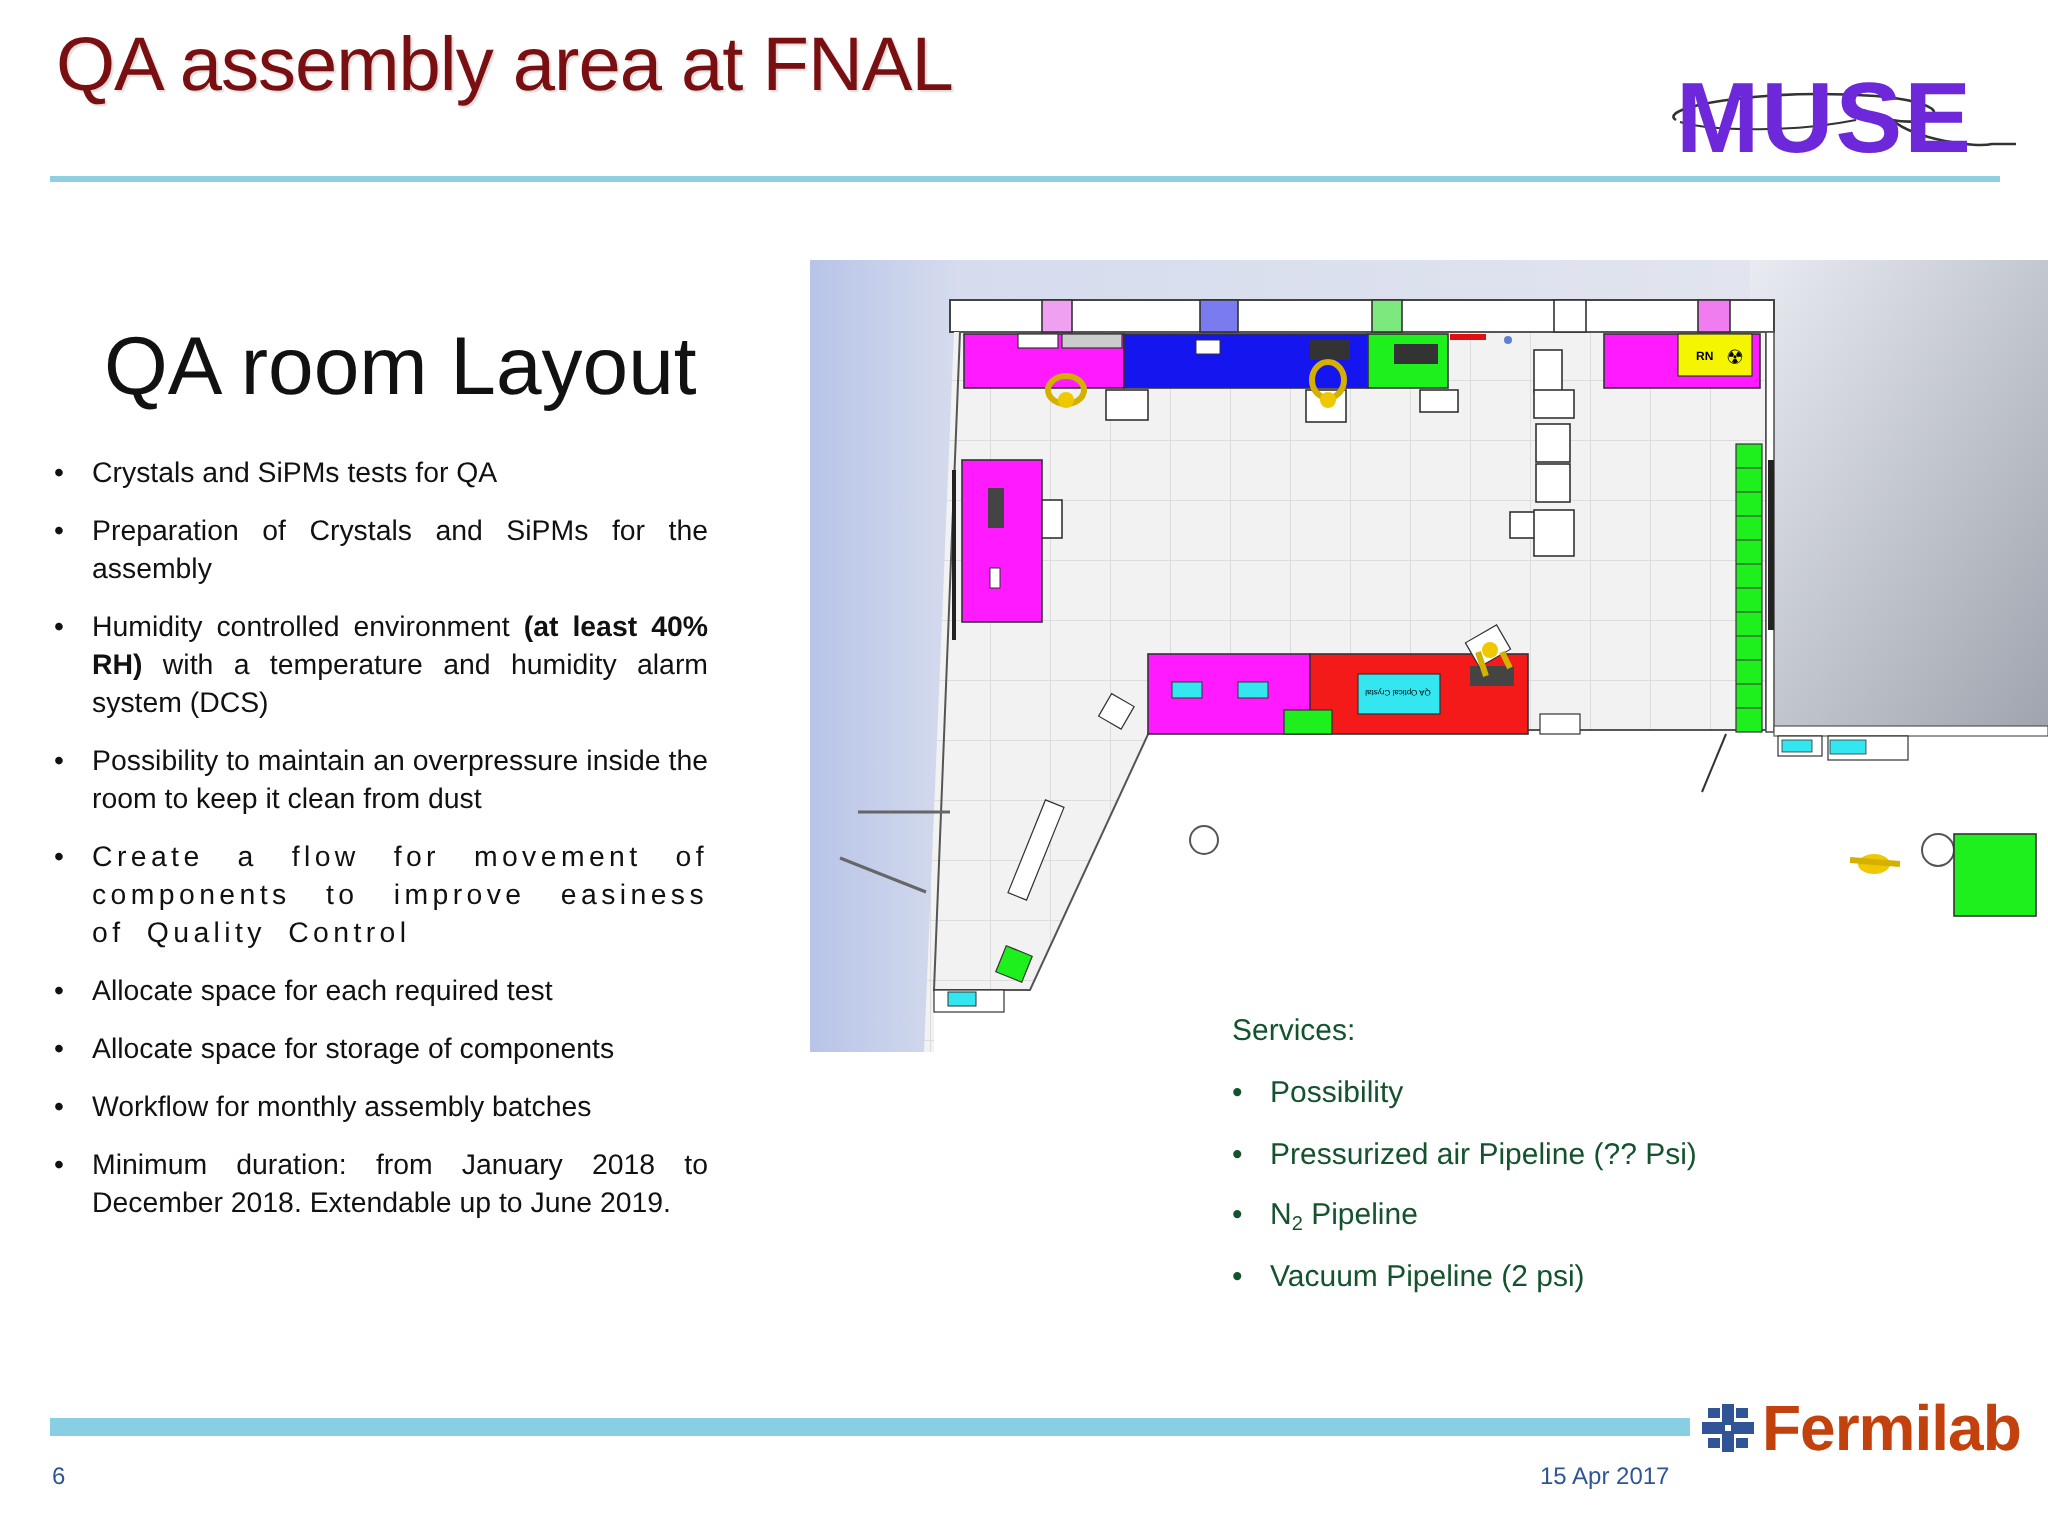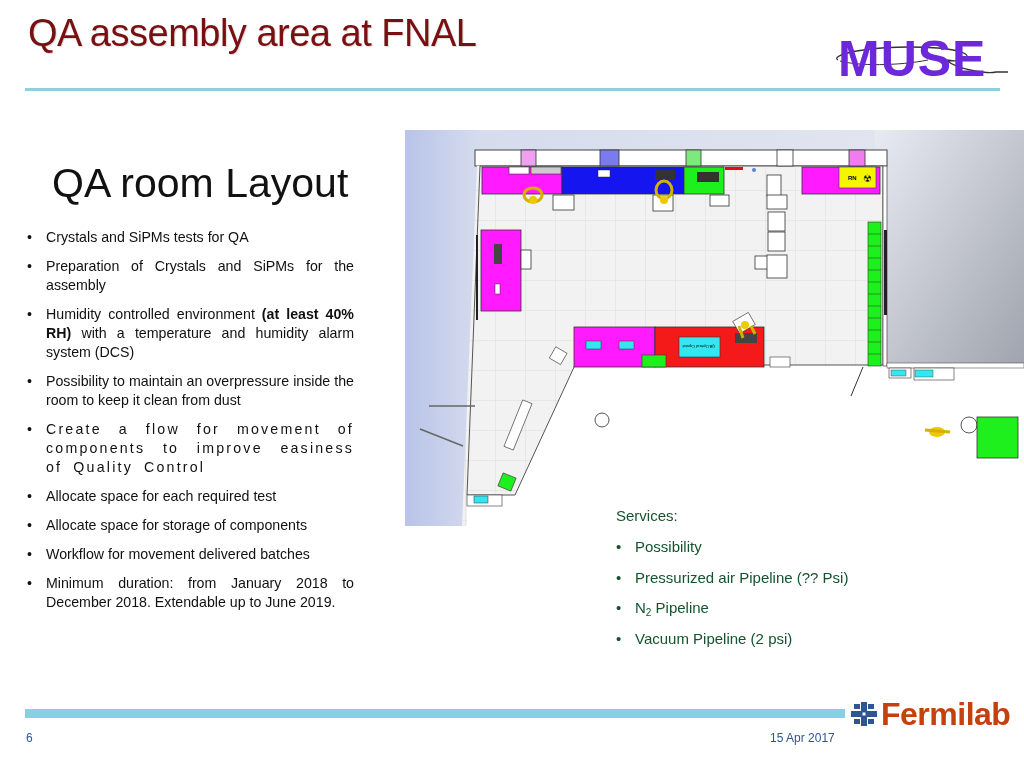--- a/index.html
+++ b/index.html
@@ -46,21 +46,21 @@
 <div id="subtitle" class="abs">QA room Layout</div>
 
 <div id="bullets" class="abs">
   <div class="bullet"><span>Crystals and SiPMs tests for QA</span></div>
   <div class="bullet"><span>Preparation of Crystals and SiPMs for the assembly</span></div>
   <div class="bullet"><span>Humidity controlled environment </span><span class="bold">(at least 40% RH)</span><span> with a temperature and humidity alarm system (DCS)</span></div>
   <div class="bullet"><span>Possibility to maintain an overpressure inside the room to keep it clean from dust</span></div>
   <div class="bullet wide" style="letter-spacing:2.2px;"><span>Create a flow for movement of components to improve easiness of Quality Control</span></div>
   <div class="bullet"><span>Allocate space for each required test</span></div>
   <div class="bullet"><span>Allocate space for storage of components</span></div>
-  <div class="bullet"><span>Workflow for movement delivered batches</span></div>
+  <div class="bullet"><span>Workflow for monthly assembly batches</span></div>
   <div class="bullet"><span>Minimum duration:  from January 2018 to December 2018. Extendable up to June 2019.</span></div>
 </div>
 
 <div id="plan" class="abs">
   <svg width="619" height="396" viewBox="0 0 619 396" xmlns="http://www.w3.org/2000/svg">
     <defs>
       <linearGradient id="bgL" x1="0" y1="0" x2="1" y2="0">
         <stop offset="0" stop-color="#b8c4e8"></stop>
         <stop offset="0.12" stop-color="#d6dcee"></stop>
         <stop offset="1" stop-color="#e6e8ef"></stop>

